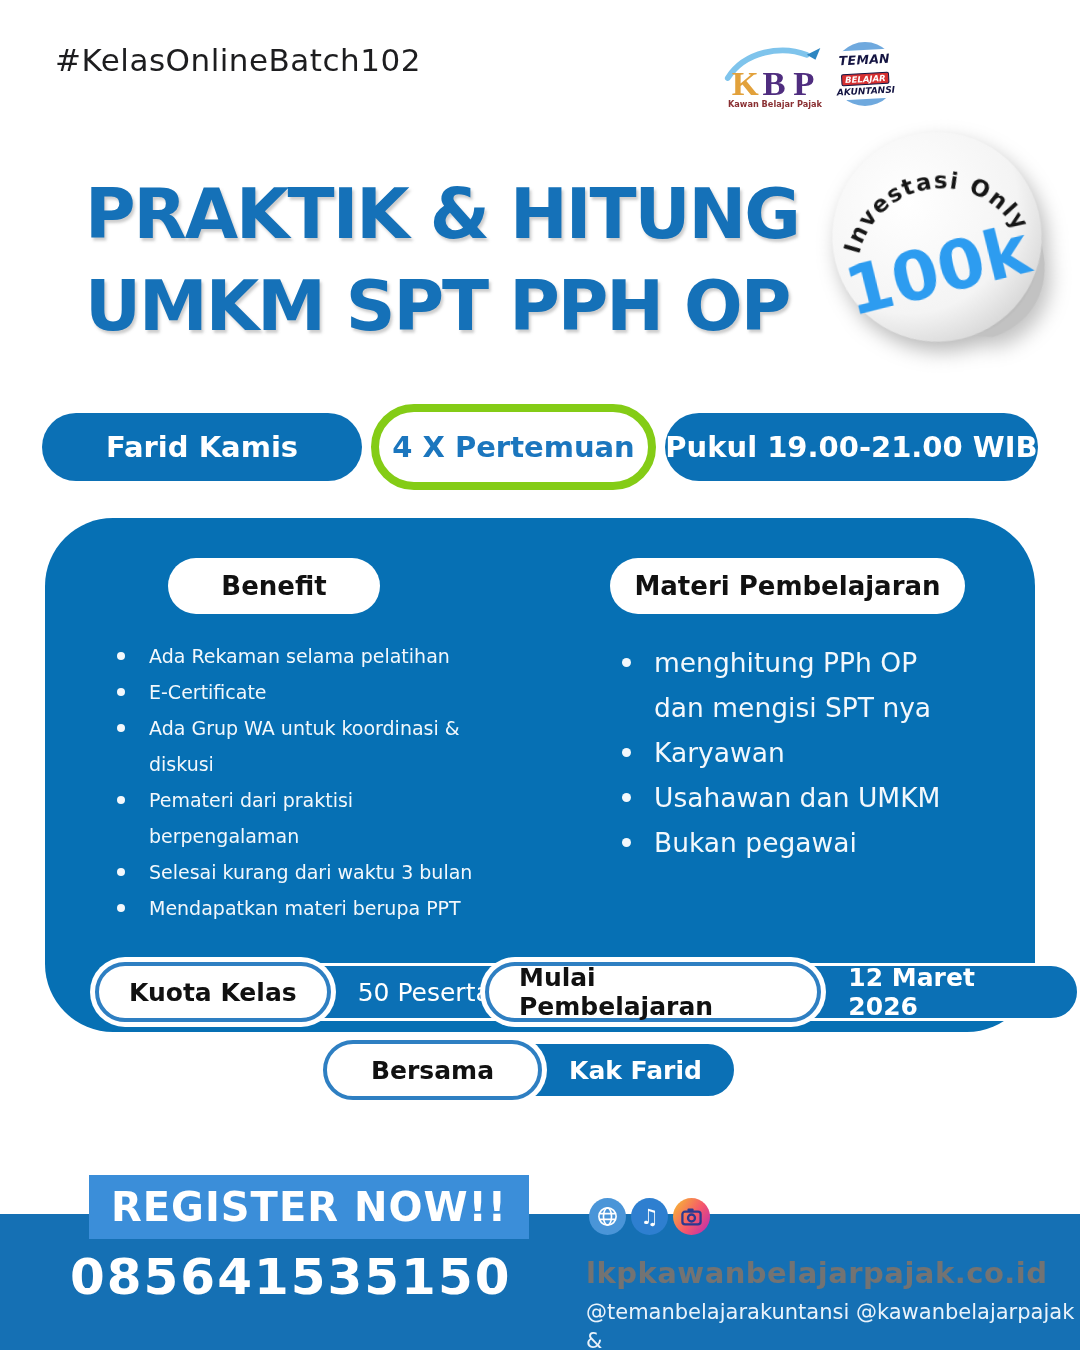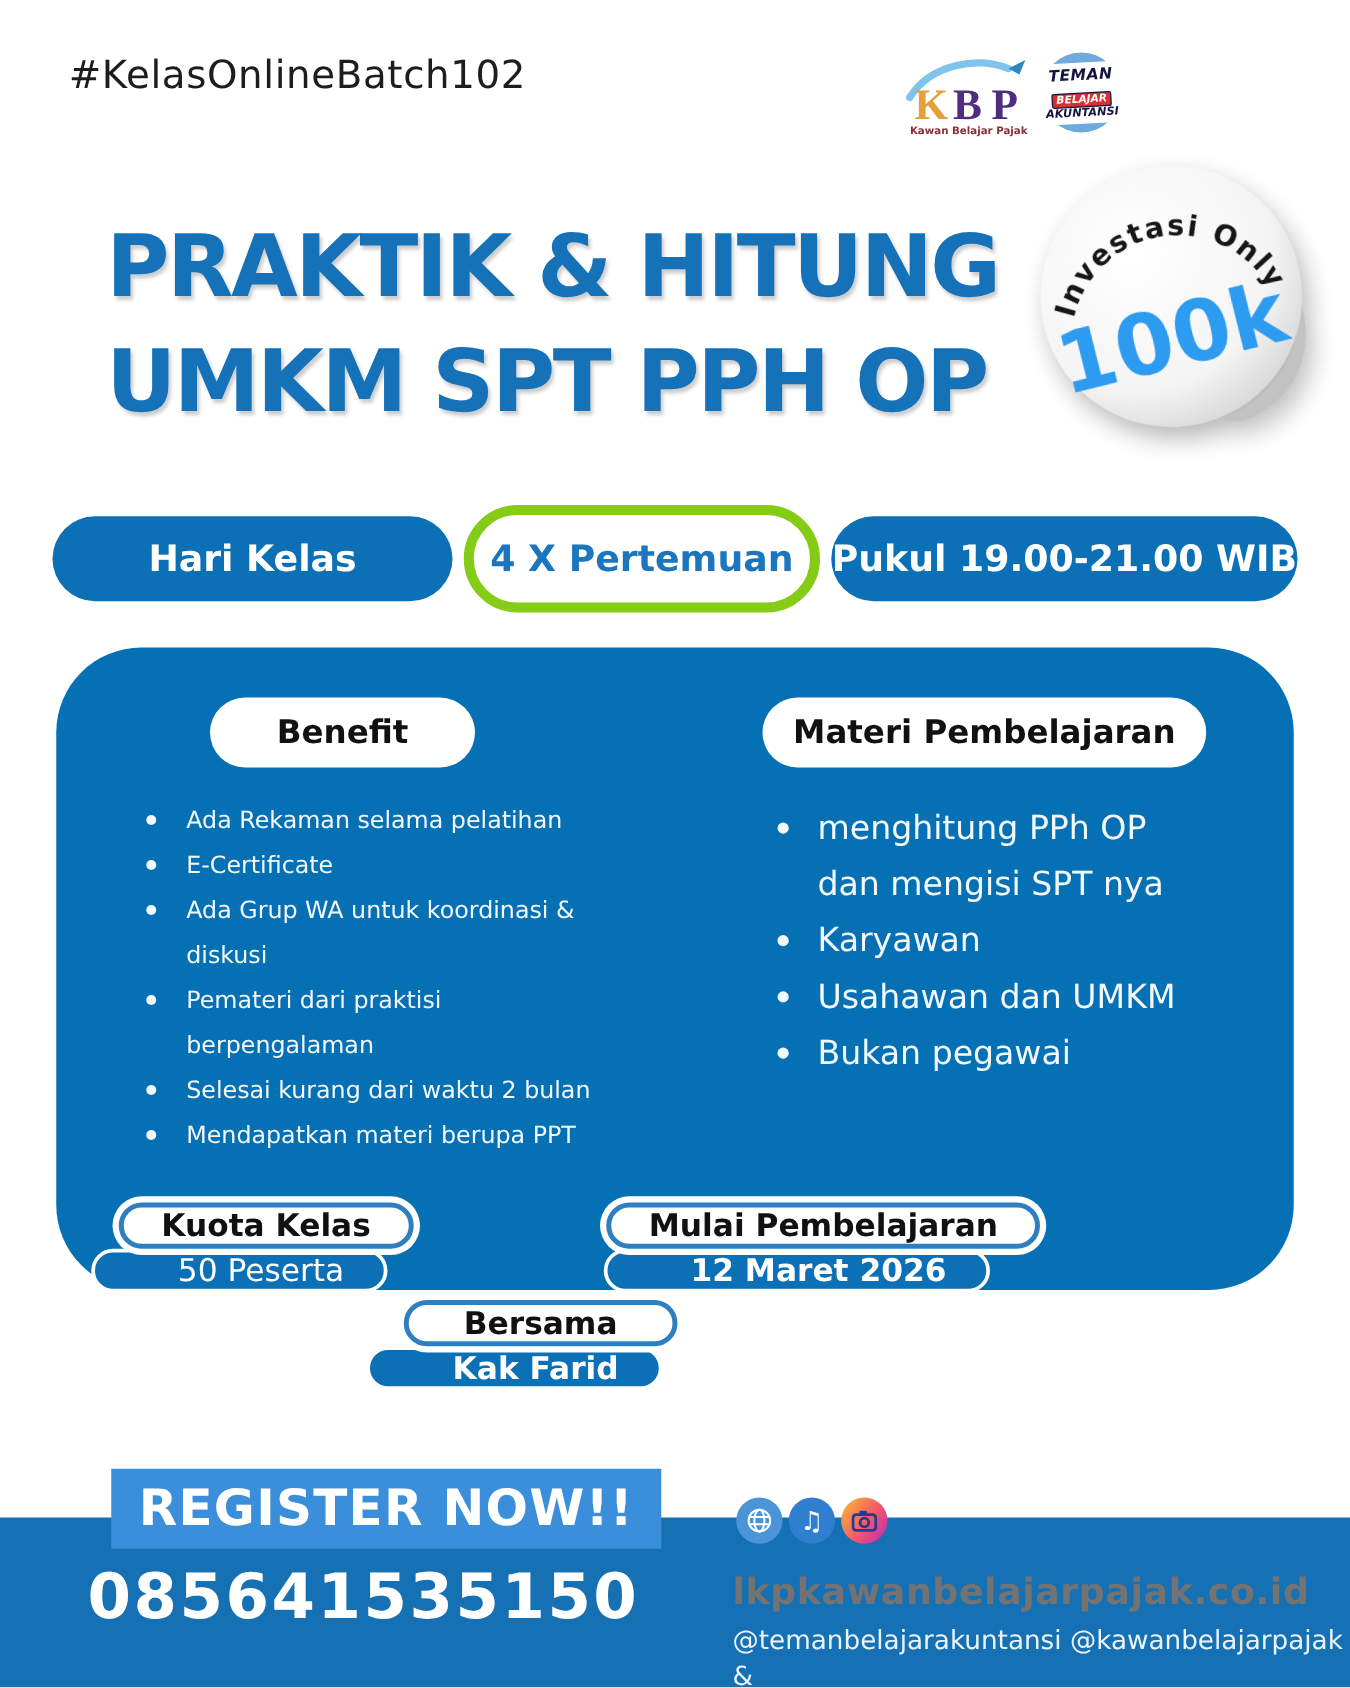--- a/index.html
+++ b/index.html
@@ -71,21 +71,21 @@
   .card-list li::before {
     content:""; position:absolute; left:2px; background:#f3f8fc; border-radius:50%;
   }
   .card-list span { white-space:pre-line; }
   .list-benefit { left:70px; top:120px; width:450px; font-size:19px; line-height:36px; }
   .list-benefit li::before { width:8px; height:8px; top:14px; }
   .list-materi { left:575px; top:122px; width:380px; font-size:26.5px; line-height:45px; }
   .list-materi li::before { width:9px; height:9px; top:18px; }
 
   
-  .combo { position:absolute; display:flex; align-items:center; height:60px;flex-direction:column; }
+  .combo { position:absolute; display:flex; align-items:center; height:60px; }
   .combo-label {
     position:relative; z-index:2; background:#fff; border:4px solid #2e7fc2; border-radius:32px;
     height:60px; display:flex; align-items:center; justify-content:center;
     padding:0 30px; font-size:25px; font-weight:600; color:#111;
     box-shadow:0 0 0 5px #ffffff;
   }
   .combo-value {
     background:#0b70b5; border:3px solid #fff; border-radius:32px; height:58px;
     display:flex; align-items:center; justify-content:center;
     margin-left:-42px; padding:0 32px 0 66px;
@@ -162,37 +162,37 @@
     <circle cx="100" cy="100" r="96" fill="url(#stickerGrad)"></circle>
     <path d="M 122 195 C 160 188 188 158 194 120 C 199 162 174 192 138 198 Z" fill="#c2c2c2"></path>
     <path id="stickerArc" d="M 24 116 A 78 78 0 0 1 176 116" fill="none"></path>
     <text font-size="21" font-weight="600" fill="#161616" letter-spacing="1.5">
       <textPath href="#stickerArc" startOffset="50%" text-anchor="middle">Investasi Only</textPath>
     </text>
     <text x="97" y="152" text-anchor="middle" font-size="62" font-weight="800" fill="#2d9cf0" transform="rotate(-6 97 140)">100k</text>
   </svg>
 
   <div class="schedule">
-    <div class="pill-blue pill-day">Hari Kelas</div>
+    <div class="pill-blue pill-day">Farid Kamis</div>
     <div class="pill-mid">4 X Pertemuan</div>
     <div class="pill-blue pill-time">Pukul 19.00-21.00 WIB</div>
   </div>
 
   <section class="main-card">
     <div class="col-head head-benefit">Benefit</div>
     <div class="col-head head-materi">Materi Pembelajaran</div>
 
     <ul class="card-list list-benefit">
       <li><span>Ada Rekaman selama pelatihan</span></li>
       <li><span>E-Certificate</span></li>
       <li><span>Ada Grup WA untuk koordinasi &amp;
 diskusi</span></li>
       <li><span>Pemateri dari praktisi
 berpengalaman</span></li>
-      <li><span>Selesai kurang dari waktu 2 bulan</span></li>
+      <li><span>Selesai kurang dari waktu 3 bulan</span></li>
       <li><span>Mendapatkan materi berupa PPT</span></li>
     </ul>
 
     <ul class="card-list list-materi">
       <li><span>menghitung PPh OP
 dan mengisi SPT nya</span></li>
       <li><span>Karyawan</span></li>
       <li><span>Usahawan dan UMKM</span></li>
       <li><span>Bukan pegawai</span></li>
     </ul>

